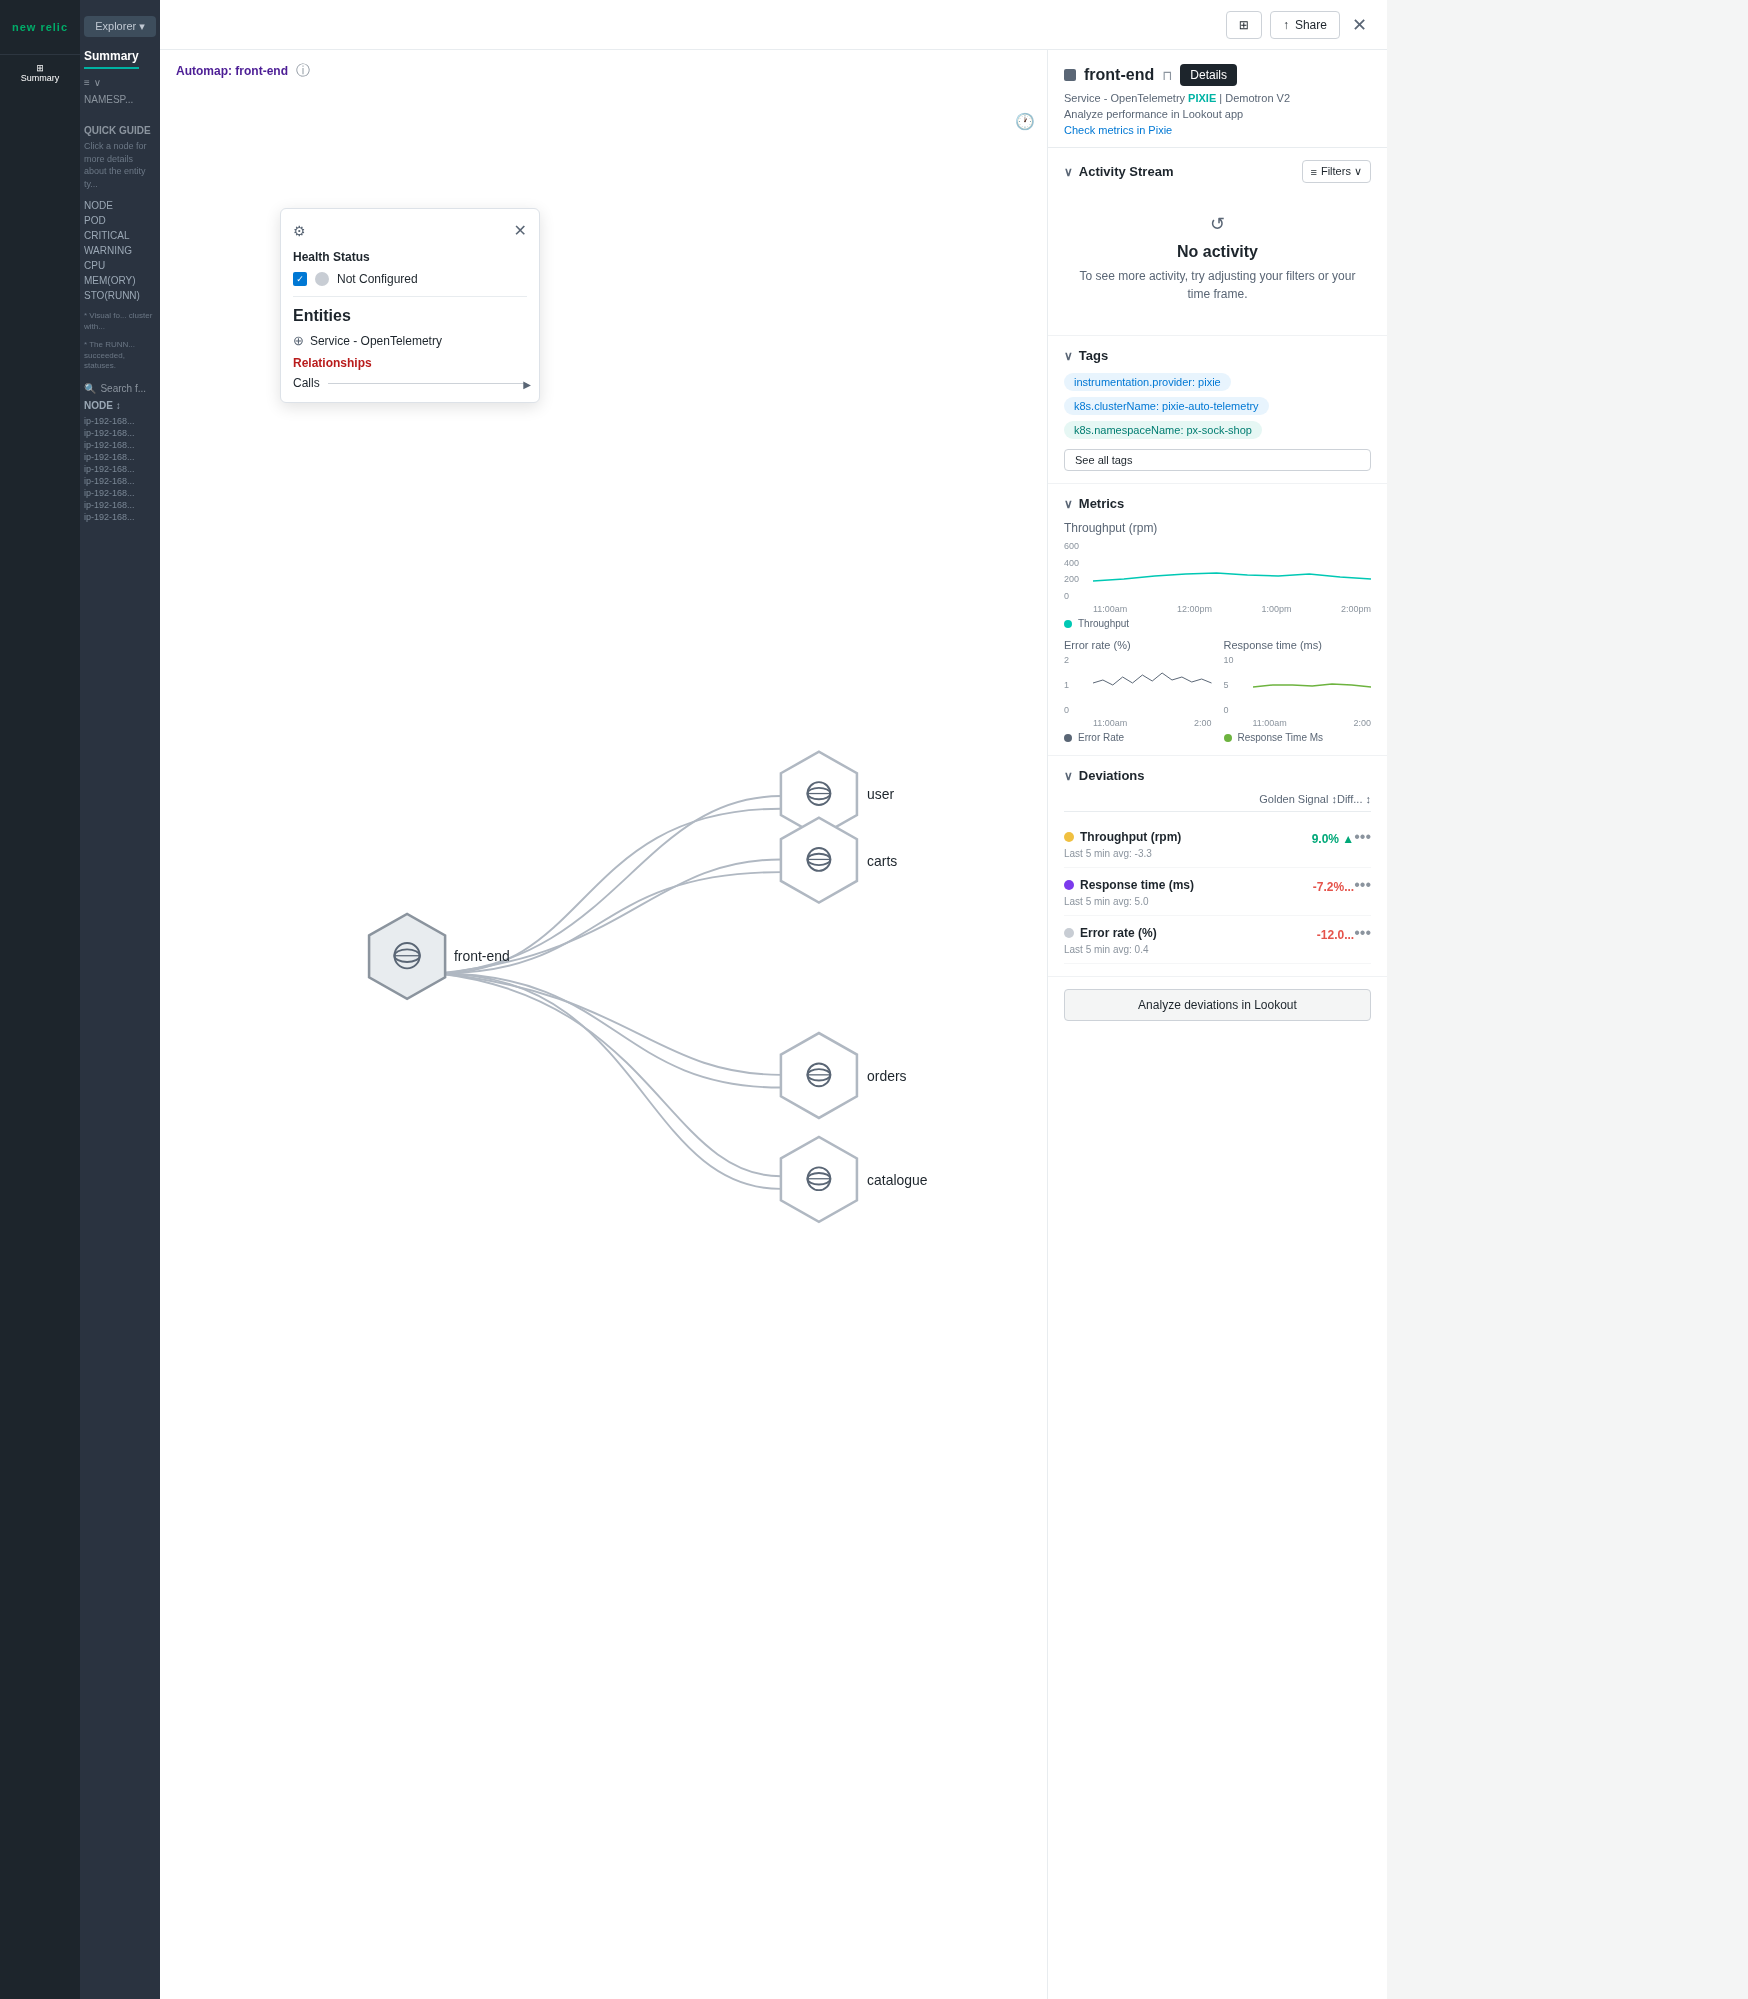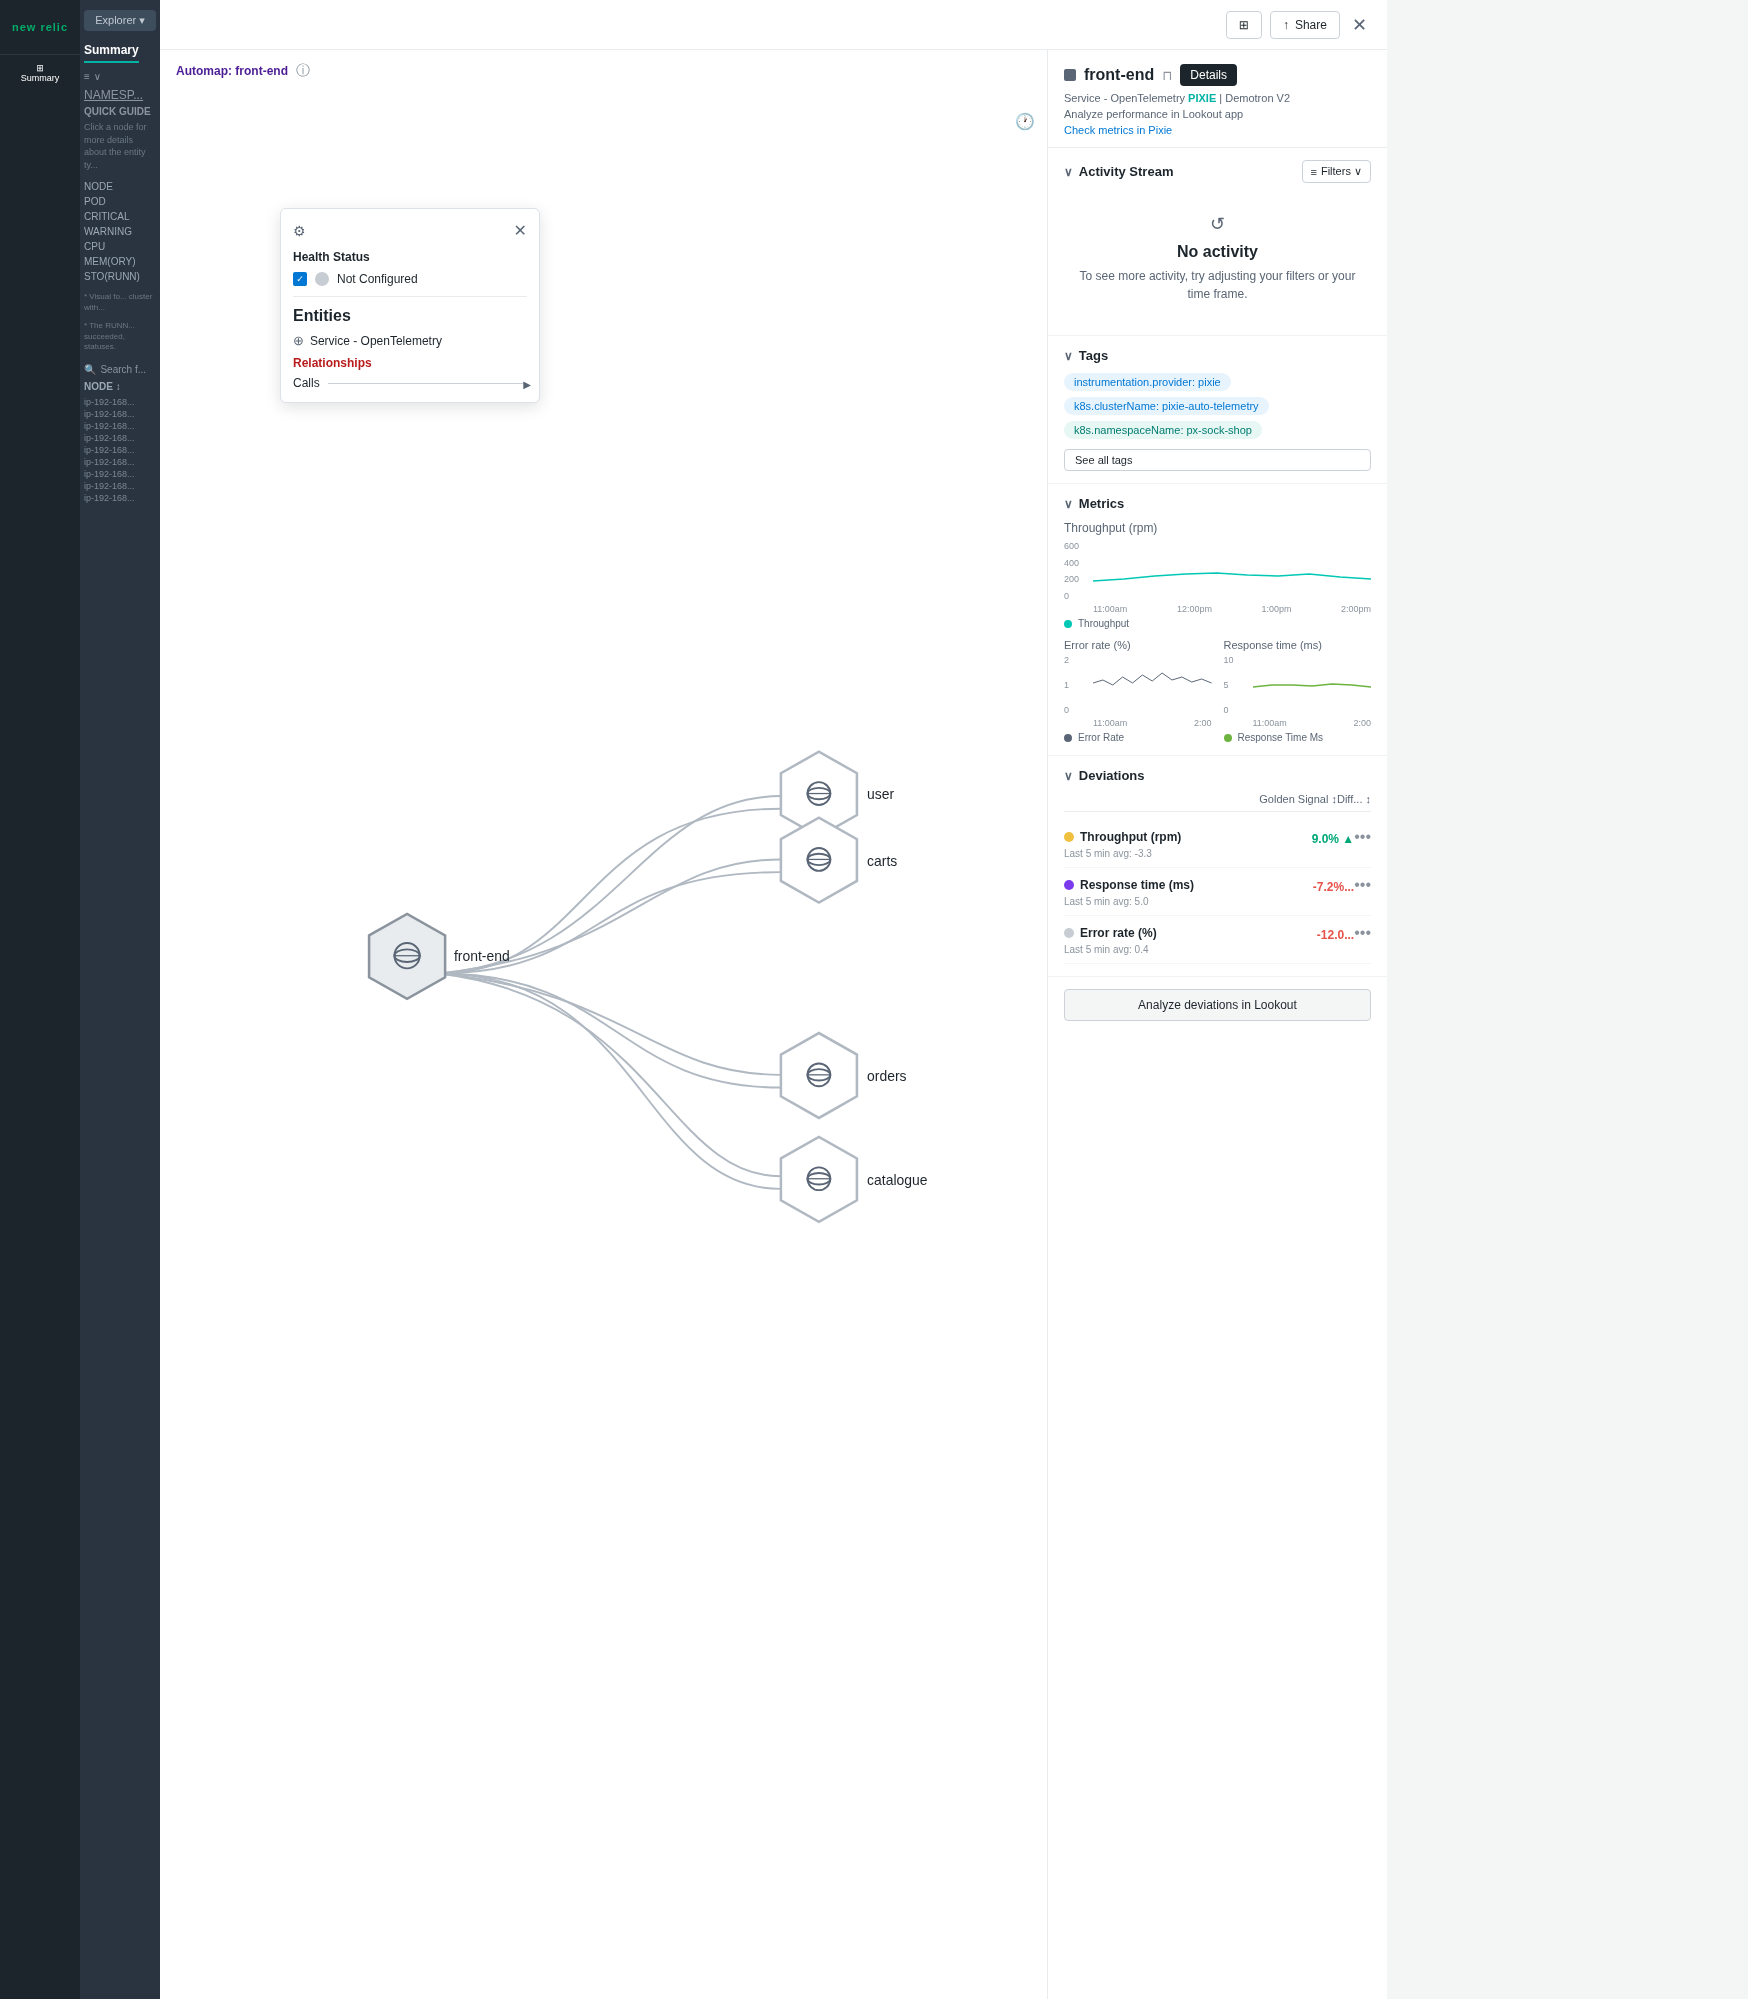--- a/index.html
+++ b/index.html
@@ -9,25 +9,25 @@
 
     
     .sidebar { width: 80px; background: #1d252c; color: #b9c0c8; display: flex; flex-direction: column; align-items: center; padding: 0; flex-shrink: 0; }
     .sidebar-logo { width: 80px; height: 55px; display: flex; align-items: center; justify-content: center; background: #1d252c; border-bottom: 1px solid #2d3640; }
     .sidebar-logo-text { color: #00ac69; font-size: 11px; font-weight: 700; letter-spacing: 1px; }
     .sidebar-nav { width: 100%; flex: 1; }
     .sidebar-item { padding: 8px 4px; font-size: 9px; color: #8b949e; text-align: center; cursor: pointer; }
     .sidebar-item.active { color: #fff; }
 
     
-    .left-panel { width: 80px; background: #2a3340; color: #c0c8d2; padding: 10px 4px; flex-shrink: 0; font-size: 10px; overflow: hidden; }
+    .left-panel { width: 80px; background: #2a3340; color: #c0c8d2; padding: 16px 4px; flex-shrink: 0; font-size: 10px; overflow: hidden; }
     .left-panel .explorer-btn { background: #3d4d5c; border: none; color: #c0c8d2; padding: 4px 8px; border-radius: 4px; font-size: 11px; cursor: pointer; margin-bottom: 8px; width: 100%; }
     .left-panel .summary-tab { color: #fff; font-weight: 600; font-size: 12px; margin-bottom: 8px; padding: 4px 0; border-bottom: 2px solid #00b3a4; display: inline-block; }
     .left-panel .filter-row { display: flex; align-items: center; gap: 4px; margin-bottom: 6px; font-size: 10px; color: #8b949e; }
-    .left-panel .ns-label { color: #8b949e; font-size: 12px; margin-bottom: 4px; text-decoration: underline; }
+    .left-panel .ns-label { color: #8b949e; font-size: 10px; margin-bottom: 20px; }
     .left-panel .guide-label { font-size: 10px; color: #8b949e; margin-bottom: 4px; font-weight: 600; }
     .left-panel .guide-text { font-size: 9px; color: #6b7785; margin-bottom: 8px; line-height: 1.4; }
     .left-panel .node-item { font-size: 10px; color: #9ba8b5; padding: 2px 0; }
     .left-panel .search-row { display: flex; align-items: center; gap: 4px; margin-top: 12px; color: #8b949e; font-size: 10px; }
     .left-panel .node-header { display: flex; align-items: center; gap: 4px; color: #9ba8b5; font-size: 10px; margin: 6px 0 4px 0; font-weight: 600; }
     .left-panel .ip-item { font-size: 9px; color: #7a8795; padding: 1px 0; }
     .visual-note { font-size: 8px; color: #6b7785; margin-top: 8px; line-height: 1.3; }
 
     
     .main-content { flex: 1; background: #fff; position: relative; overflow: hidden; }

